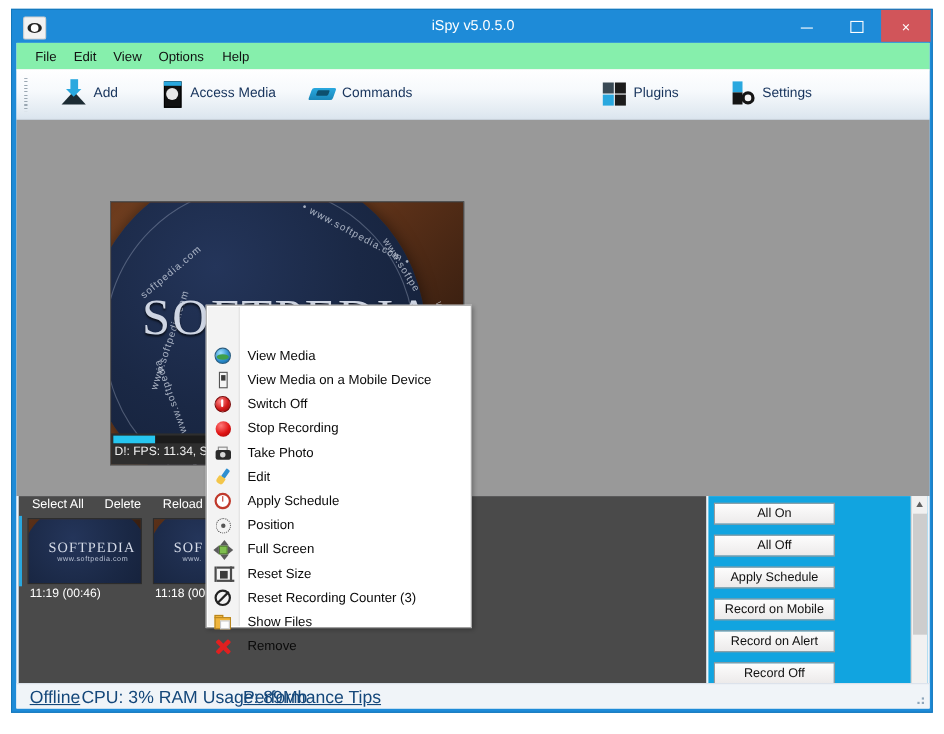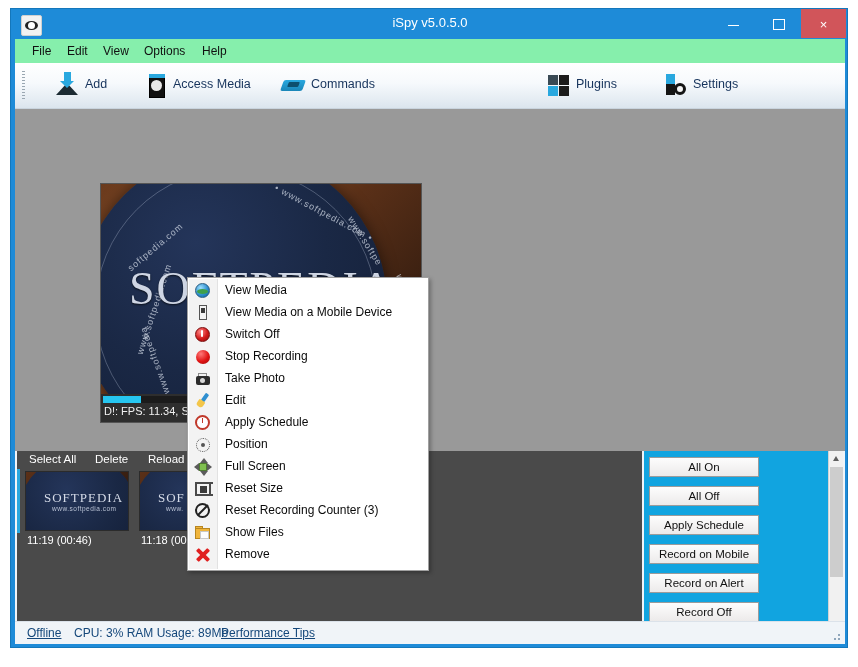--- a/index.html
+++ b/index.html
@@ -288,20 +288,21 @@
   .ctx-gutter {
     position: absolute; left: 1px; top: 1px;
     width: 28px; height: 290px;
     background: #f3f3f3;
     border-right: 1px solid #e2e2e2;
   }
   .ctx-item {
     position: absolute; left: 1px;
     width: 259px; height: 22px;
     cursor: default;
+    margin-top: 33px;
   }
   .ctx-label {
     position: absolute; left: 36px; top: 3px;
     font-size: 12px; color: #0a0a0a;
     white-space: nowrap;
   }
   .ctx-ico {
     position: absolute; left: 6px; top: 3px;
     width: 16px; height: 16px;
   }
@@ -533,21 +534,21 @@
   }
   
   .statusbar {
     position: absolute; left: 0; bottom: 0;
     width: 830px; height: 22px;
     background: #f0f4f8;
     border-top: 1px solid #dbe2ea;
   }
   .sb-text {
     position: absolute; top: 4px;
-    font-size: 12px; color: #14477a;
+    font-size: 16px; color: #14477a;
     white-space: nowrap;
   }
   .sb-link { text-decoration: underline; cursor: default; }
   .sb-plain { color: #14477a; }
   .grip-dots {
     position: absolute; right: 4px; bottom: 3px;
     width: 10px; height: 10px;
   }
   .grip-dots i {
     position: absolute; width: 2px; height: 2px; background: #8fa6bb;

